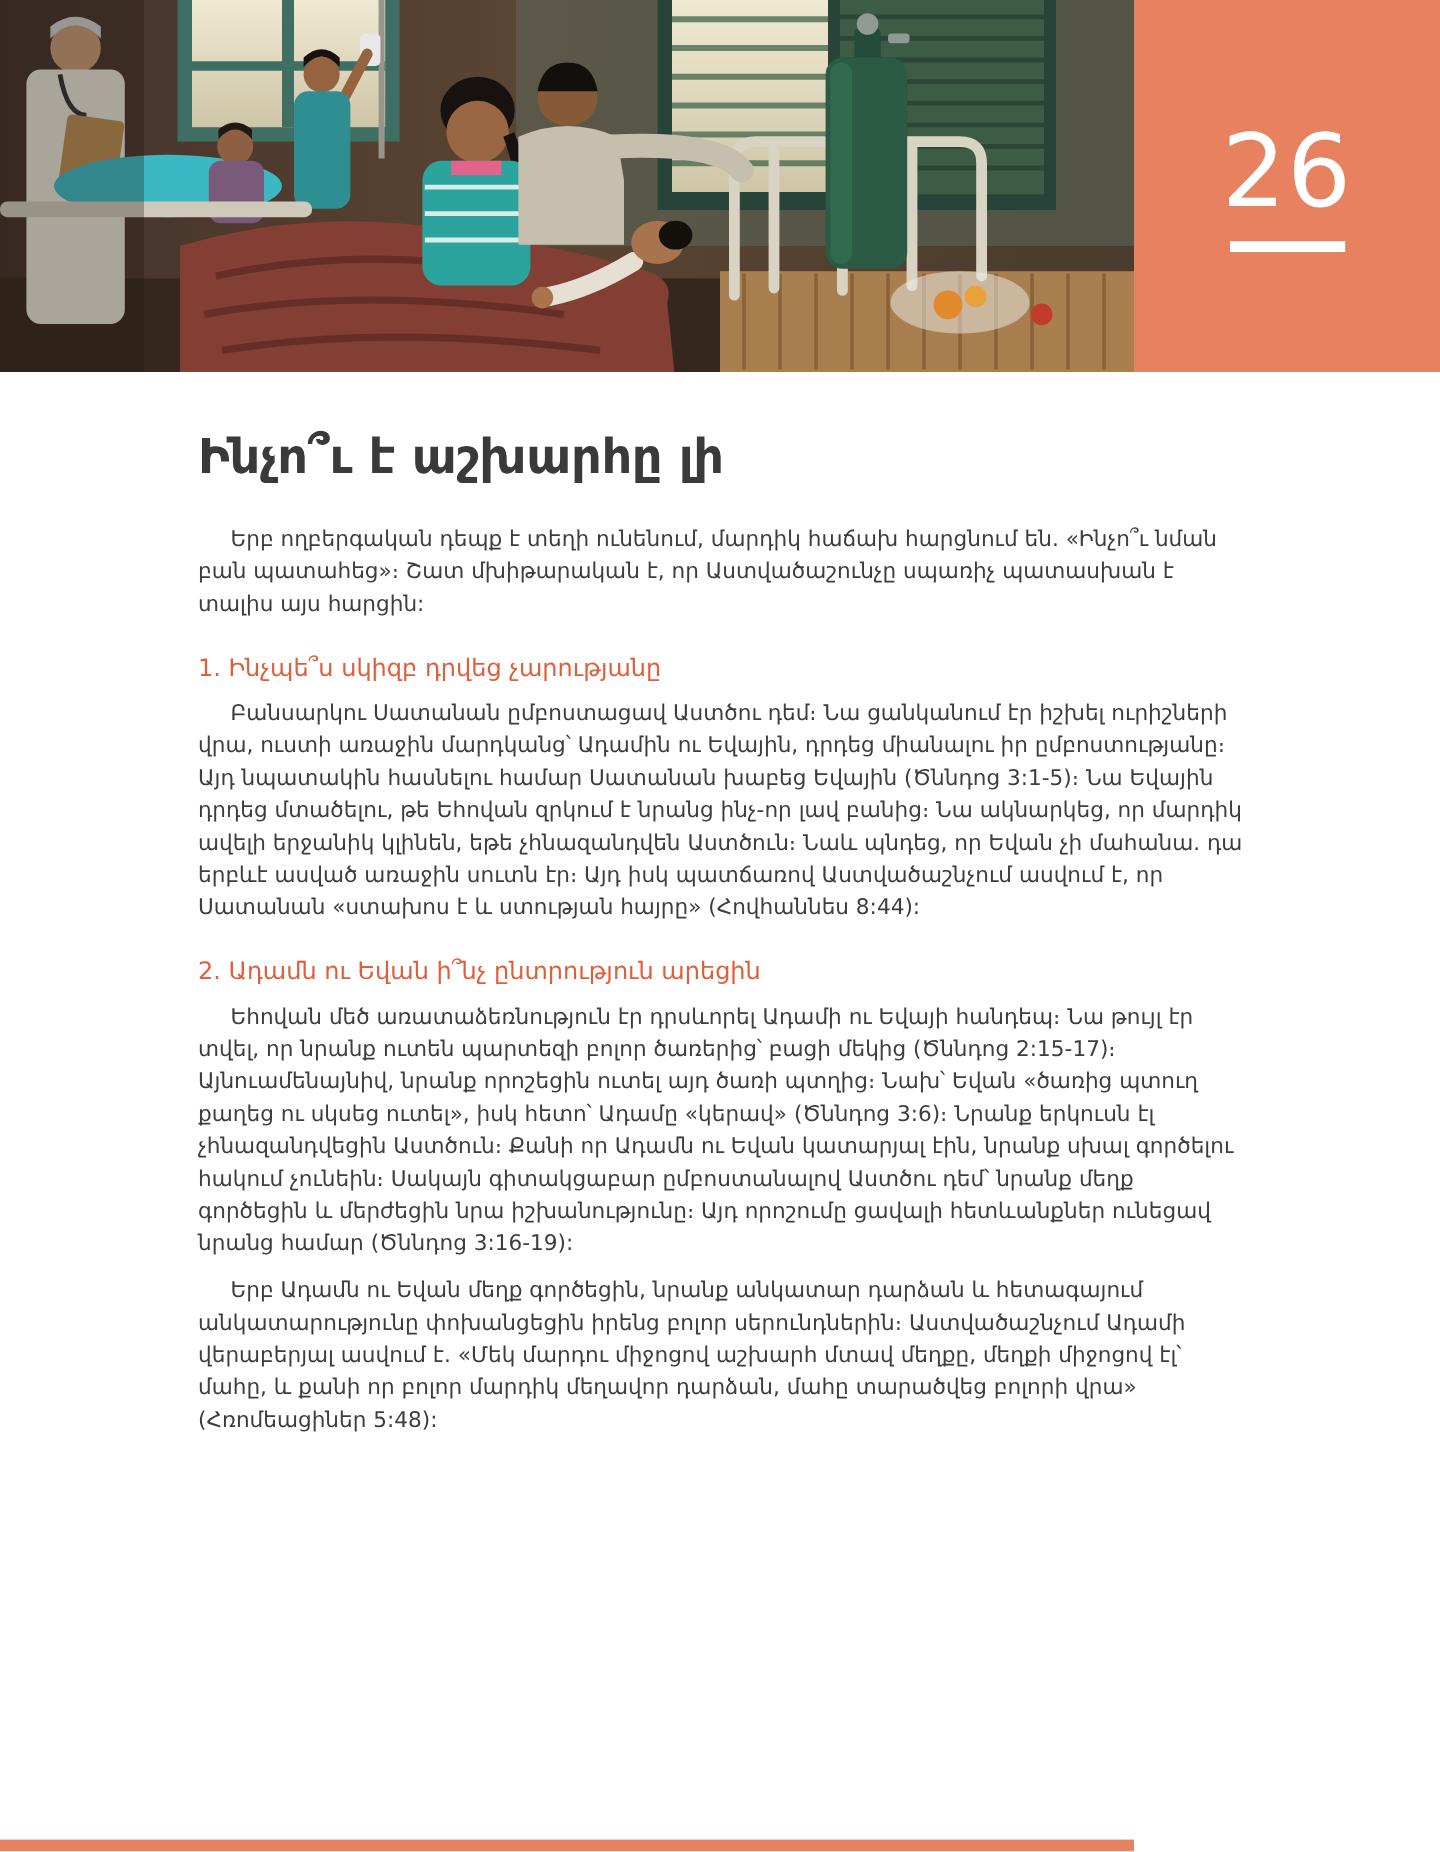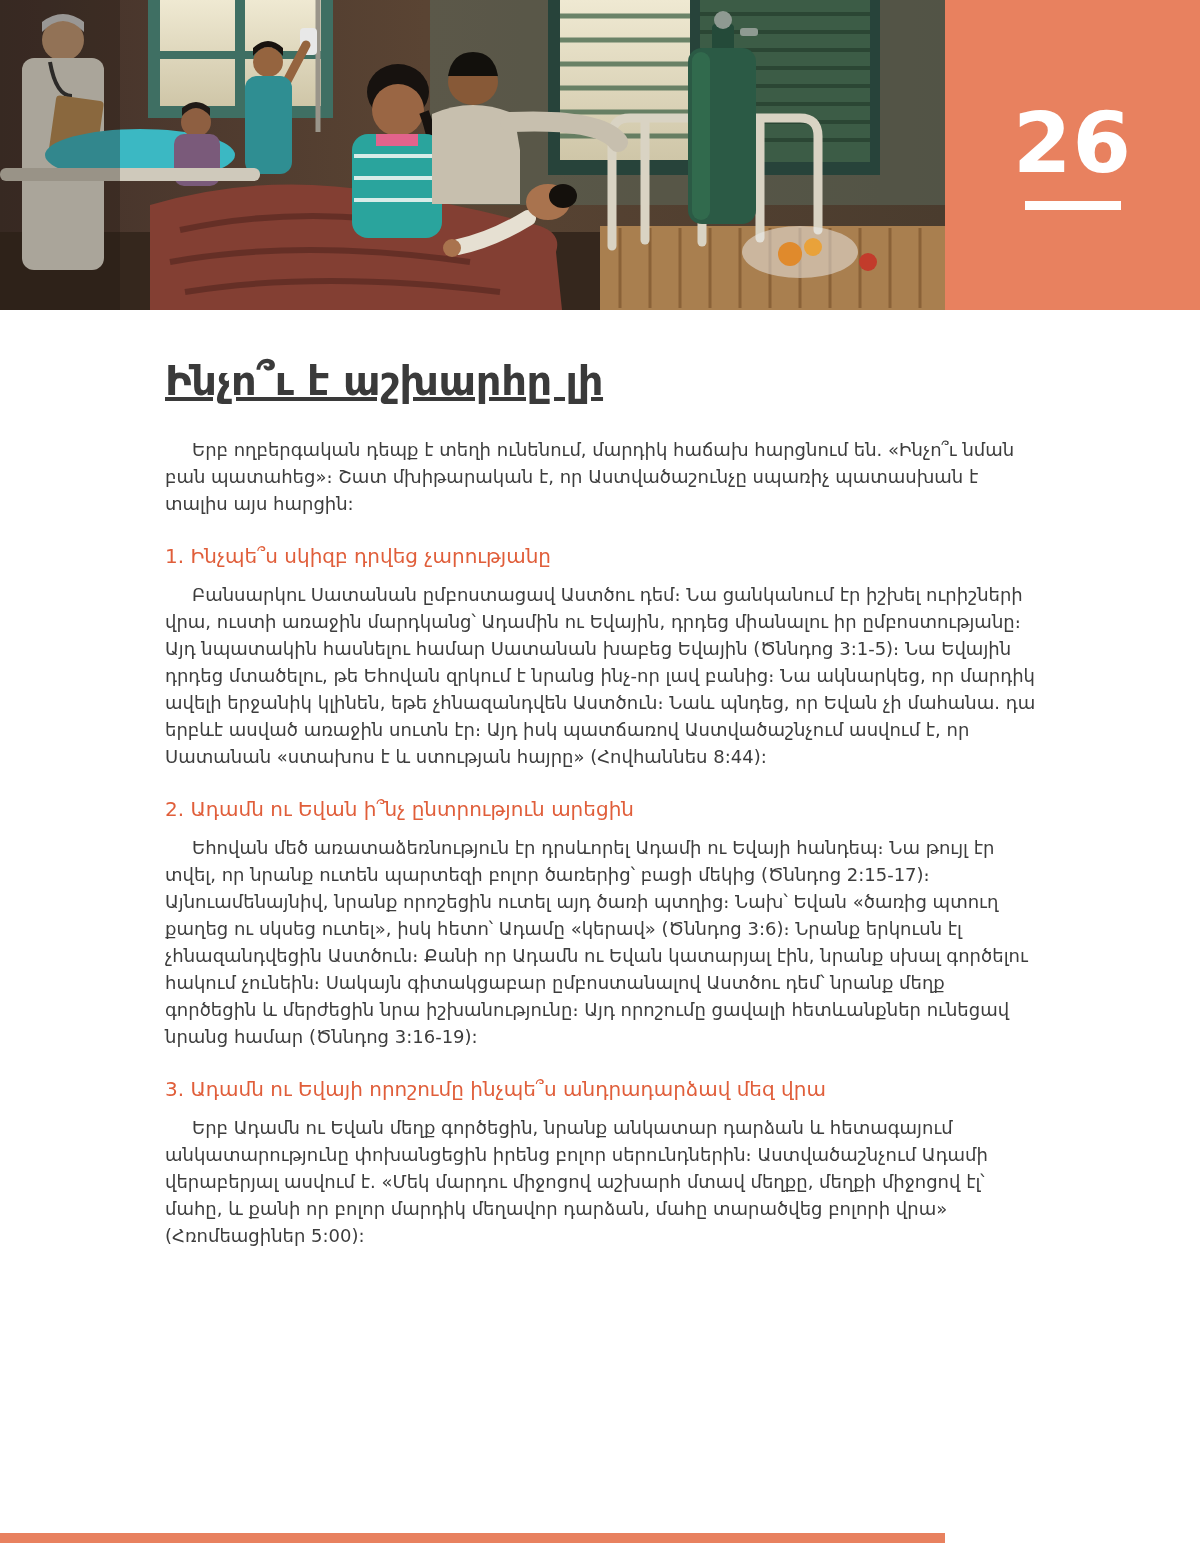--- a/index.html
+++ b/index.html
@@ -16,31 +16,30 @@
   .hero { display: flex; height: 310px; width: 1200px; }
   .hero-photo { width: 945px; height: 310px; overflow: hidden; background: #4a392b; }
   .hero-photo svg { display: block; width: 945px; height: 310px; }
   .number-block {
     width: 255px; height: 310px;
     background: var(--accent-block, #e8815f);
     display: flex; flex-direction: column;
     align-items: center; justify-content: center;
   }
   .page-number {
-    font-size: 84px; font-weight: bold; color: #ffffff;
+    font-size: 84px; font-weight: normal; color: #ffffff;
     line-height: 1; letter-spacing: 1px;
   }
   .number-underline { width: 96px; height: 9px; background: #ffffff; margin-top: 16px; }
   .content { padding: 46px 160px 30px 165px; }
   h1 {
     margin: 0 0 30px 0;
     font-size: 40px; font-weight: 700; line-height: 1.25;
     color: var(--title-text, #3a3a3a);
     letter-spacing: -0.3px;
-    text-decoration: underline;
   }
   h1 .tline { display: block; }
   h2 {
     margin: 26px 0 12px 0;
     font-size: 20px; font-weight: 400; line-height: 1.3;
     color: var(--heading-text, #e05e3a);
   }
   p.body {
     margin: 0 0 12px 0;
     font-size: 18px; line-height: 1.5;
@@ -214,18 +213,17 @@
     </h1>
 
     <p class="body">Երբ ողբերգական դեպք է տեղի ունենում, մարդիկ հաճախ հարցնում են. «Ինչո՞ւ նման բան պատահեց»։ Շատ մխիթարական է, որ Աստվածաշունչը սպառիչ պատասխան է տալիս այս հարցին:</p>
 
     <h2>1. Ինչպե՞ս սկիզբ դրվեց չարությանը</h2>
     <p class="body"><span>Բանսարկու Սատանան ըմբոստացավ Աստծու դեմ։ Նա ցանկանում էր իշխել ուրիշների վրա, ուստի առաջին մարդկանց՝ Ադամին ու Եվային, դրդեց միանալու իր ըմբոստությանը։ Այդ նպատակին հասնելու համար Սատանան խաբեց Եվային (Ծննդոց 3:1-5)։ Նա Եվային դրդեց մտածելու, թե Եհովան զրկում է նրանց ինչ-որ լավ բանից։ Նա ակնարկեց, որ մարդիկ ավելի երջանիկ կլինեն, եթե չհնազանդվեն Աստծուն։ Նաև պնդեց, որ Եվան չի մահանա. դա երբևէ ասված առաջին սուտն էր։ Այդ իսկ պատճառով Աստվածաշնչում ասվում է, որ Սատանան </span><span class="bold">«ստախոս է և ստության հայրը»</span><span> (Հովհաննես 8:44):</span></p>
 
     <h2>2. Ադամն ու Եվան ի՞նչ ընտրություն արեցին</h2>
     <p class="body"><span>Եհովան մեծ առատաձեռնություն էր դրսևորել Ադամի ու Եվայի հանդեպ։ Նա թույլ էր տվել, որ նրանք ուտեն պարտեզի բոլոր ծառերից՝ բացի մեկից (Ծննդոց 2:15-17)։ Այնուամենայնիվ, նրանք որոշեցին ուտել այդ ծառի պտղից։ Նախ՝ Եվան </span><span class="bold">«ծառից պտուղ քաղեց ու սկսեց ուտել»</span><span>, իսկ հետո՝ Ադամը </span><span class="bold">«կերավ»</span><span> (Ծննդոց 3:6)։ Նրանք երկուսն էլ չհնազանդվեցին Աստծուն։ Քանի որ Ադամն ու Եվան կատարյալ էին, նրանք սխալ գործելու հակում չունեին։ Սակայն գիտակցաբար ըմբոստանալով Աստծու դեմ՝ նրանք մեղք գործեցին և մերժեցին նրա իշխանությունը։ Այդ որոշումը ցավալի հետևանքներ ունեցավ նրանց համար (Ծննդոց 3:16-19):</span></p>
 
-    <h2>3. Ադամն ու Եվայի որոշումը ինչպե՞ս անդրադարձավ մեզ վրա</h2>
-    <p class="body"><span>Երբ Ադամն ու Եվան մեղք գործեցին, նրանք անկատար դարձան և հետագայում անկատարությունը փոխանցեցին իրենց բոլոր սերունդներին։ Աստվածաշնչում Ադամի վերաբերյալ ասվում է. </span><span class="bold">«Մեկ մարդու միջոցով աշխարհ մտավ մեղքը, մեղքի միջոցով էլ՝ մահը, և քանի որ բոլոր մարդիկ մեղավոր դարձան, մահը տարածվեց բոլորի վրա»</span><span> (Հռոմեացիներ 5:00):</span></p>
+    <p class="body"><span>Երբ Ադամն ու Եվան մեղք գործեցին, նրանք անկատար դարձան և հետագայում անկատարությունը փոխանցեցին իրենց բոլոր սերունդներին։ Աստվածաշնչում Ադամի վերաբերյալ ասվում է. </span><span class="bold">«Մեկ մարդու միջոցով աշխարհ մտավ մեղքը, մեղքի միջոցով էլ՝ մահը, և քանի որ բոլոր մարդիկ մեղավոր դարձան, մահը տարածվեց բոլորի վրա»</span><span> (Հռոմեացիներ 5:48):</span></p>
   </div>
 
   <div class="bottom-bar"></div>
 </div>
 
 </body></html>

